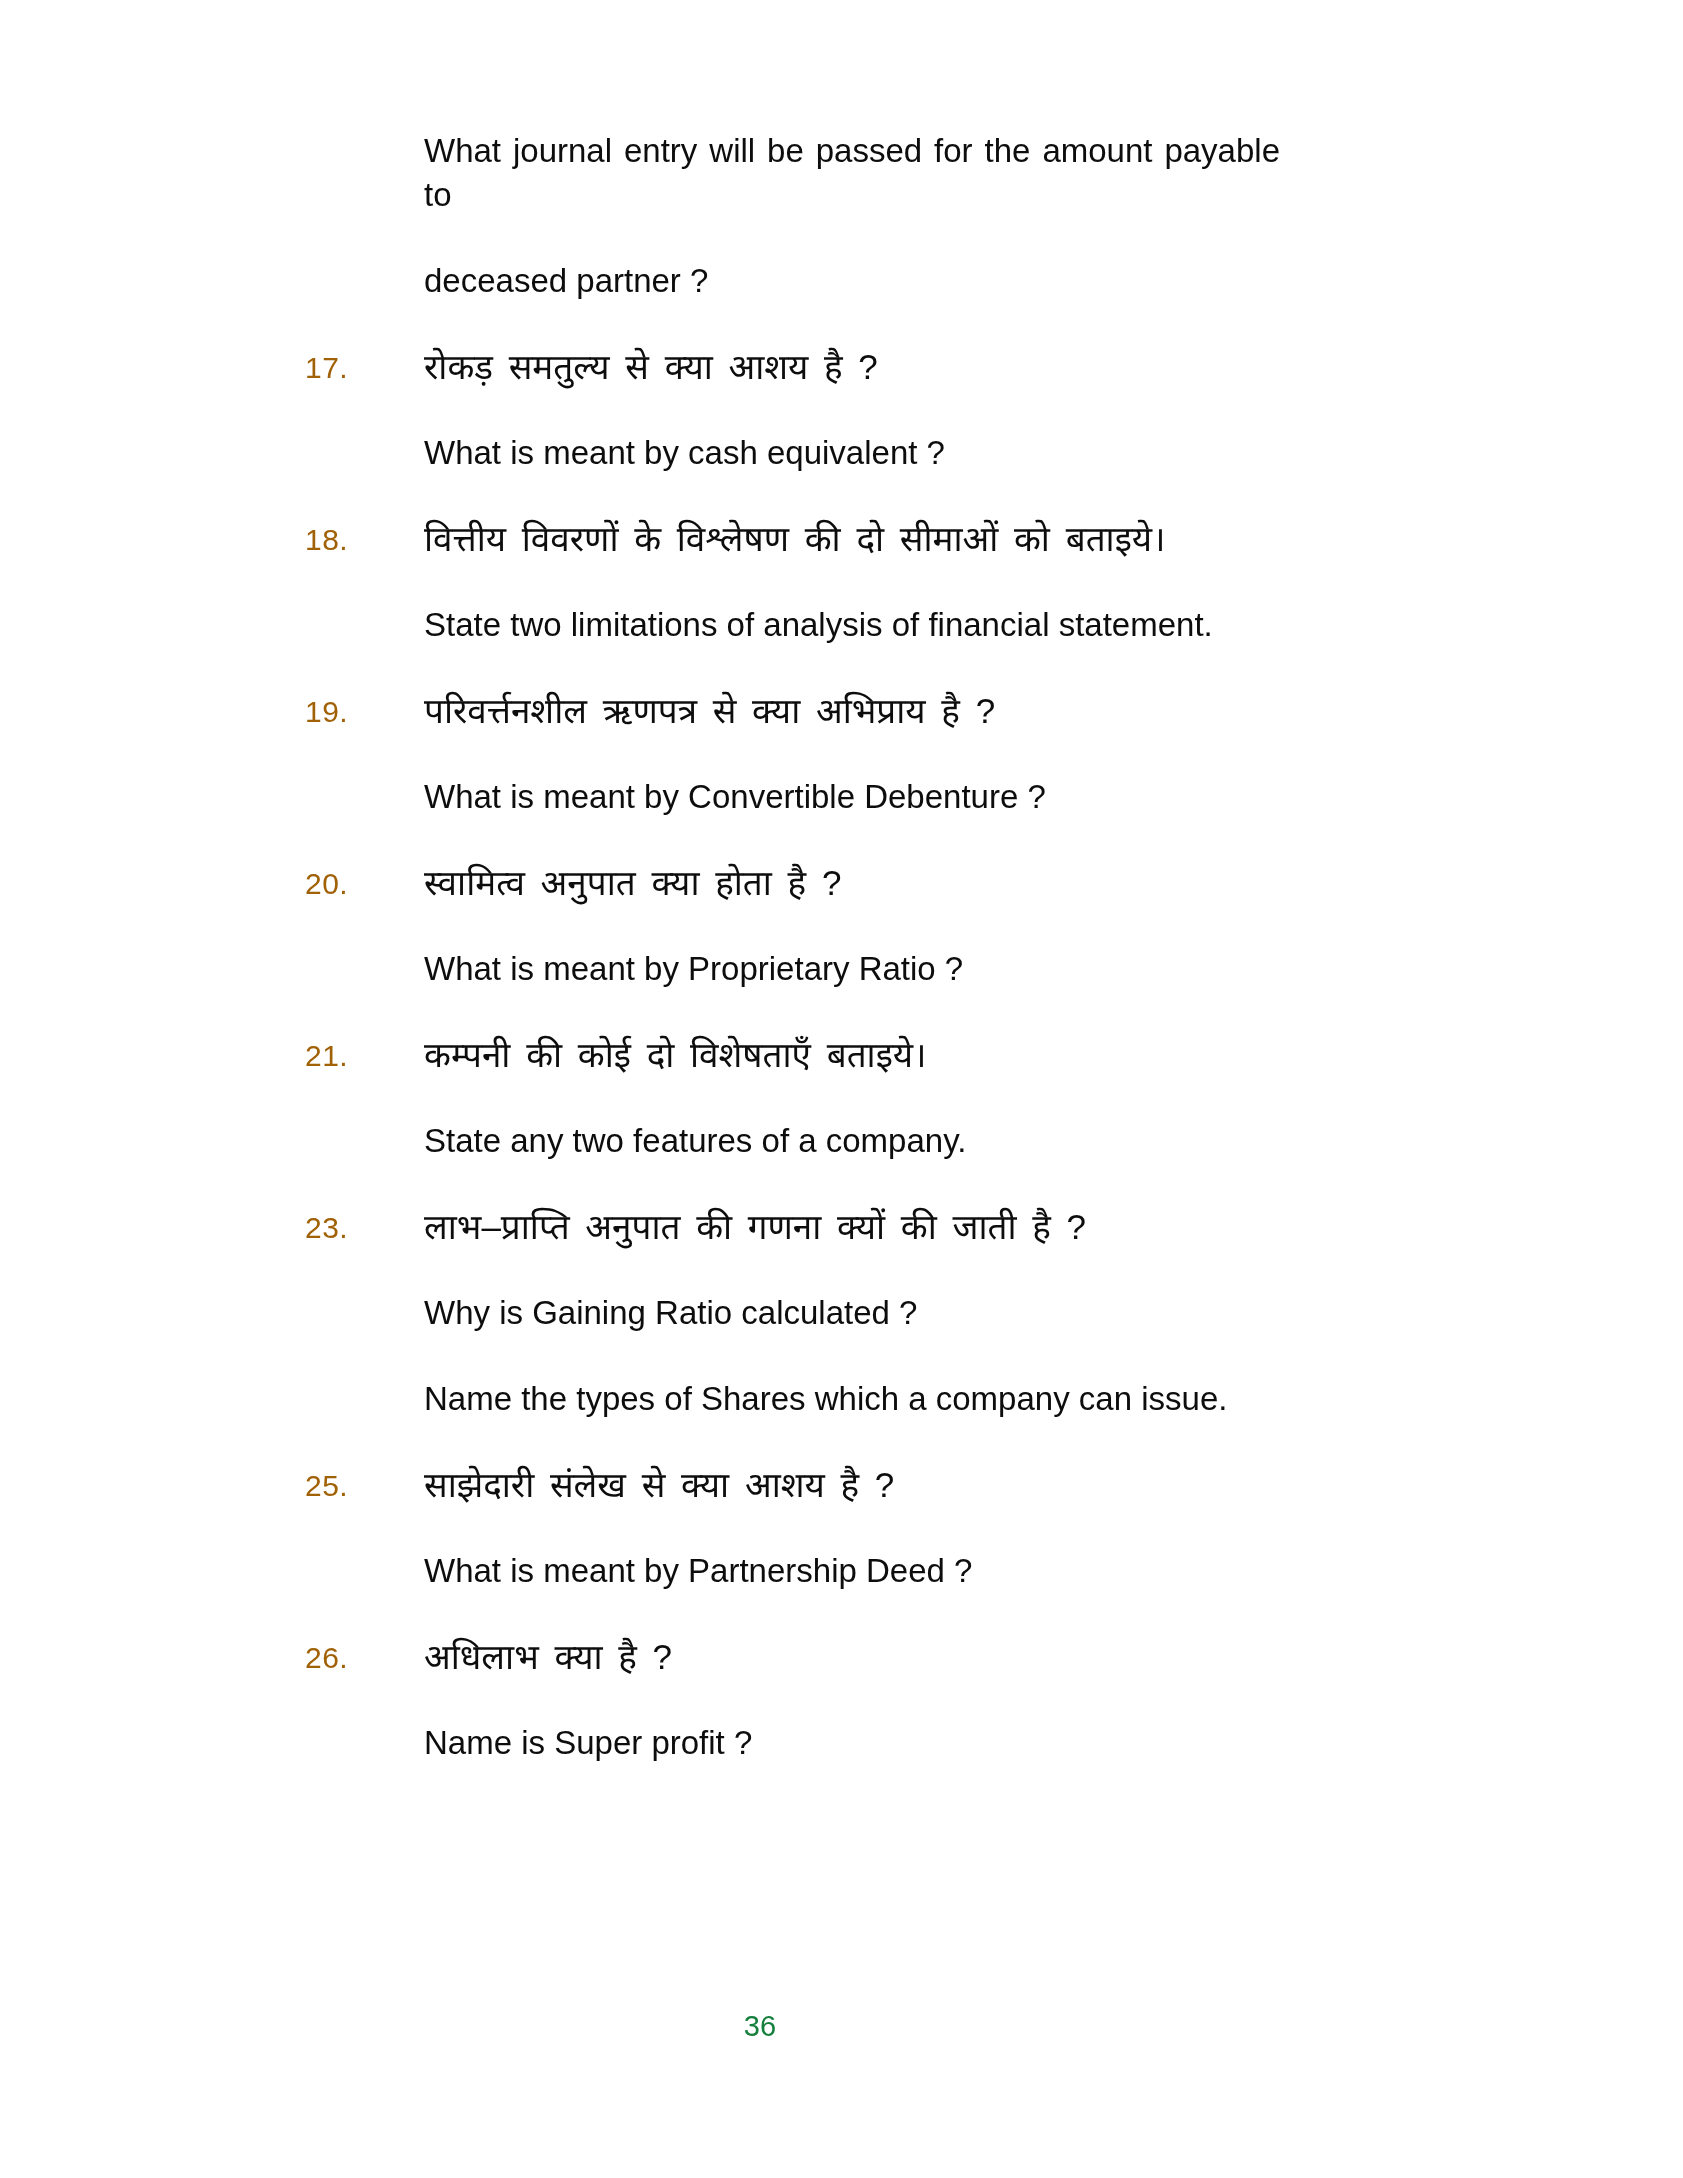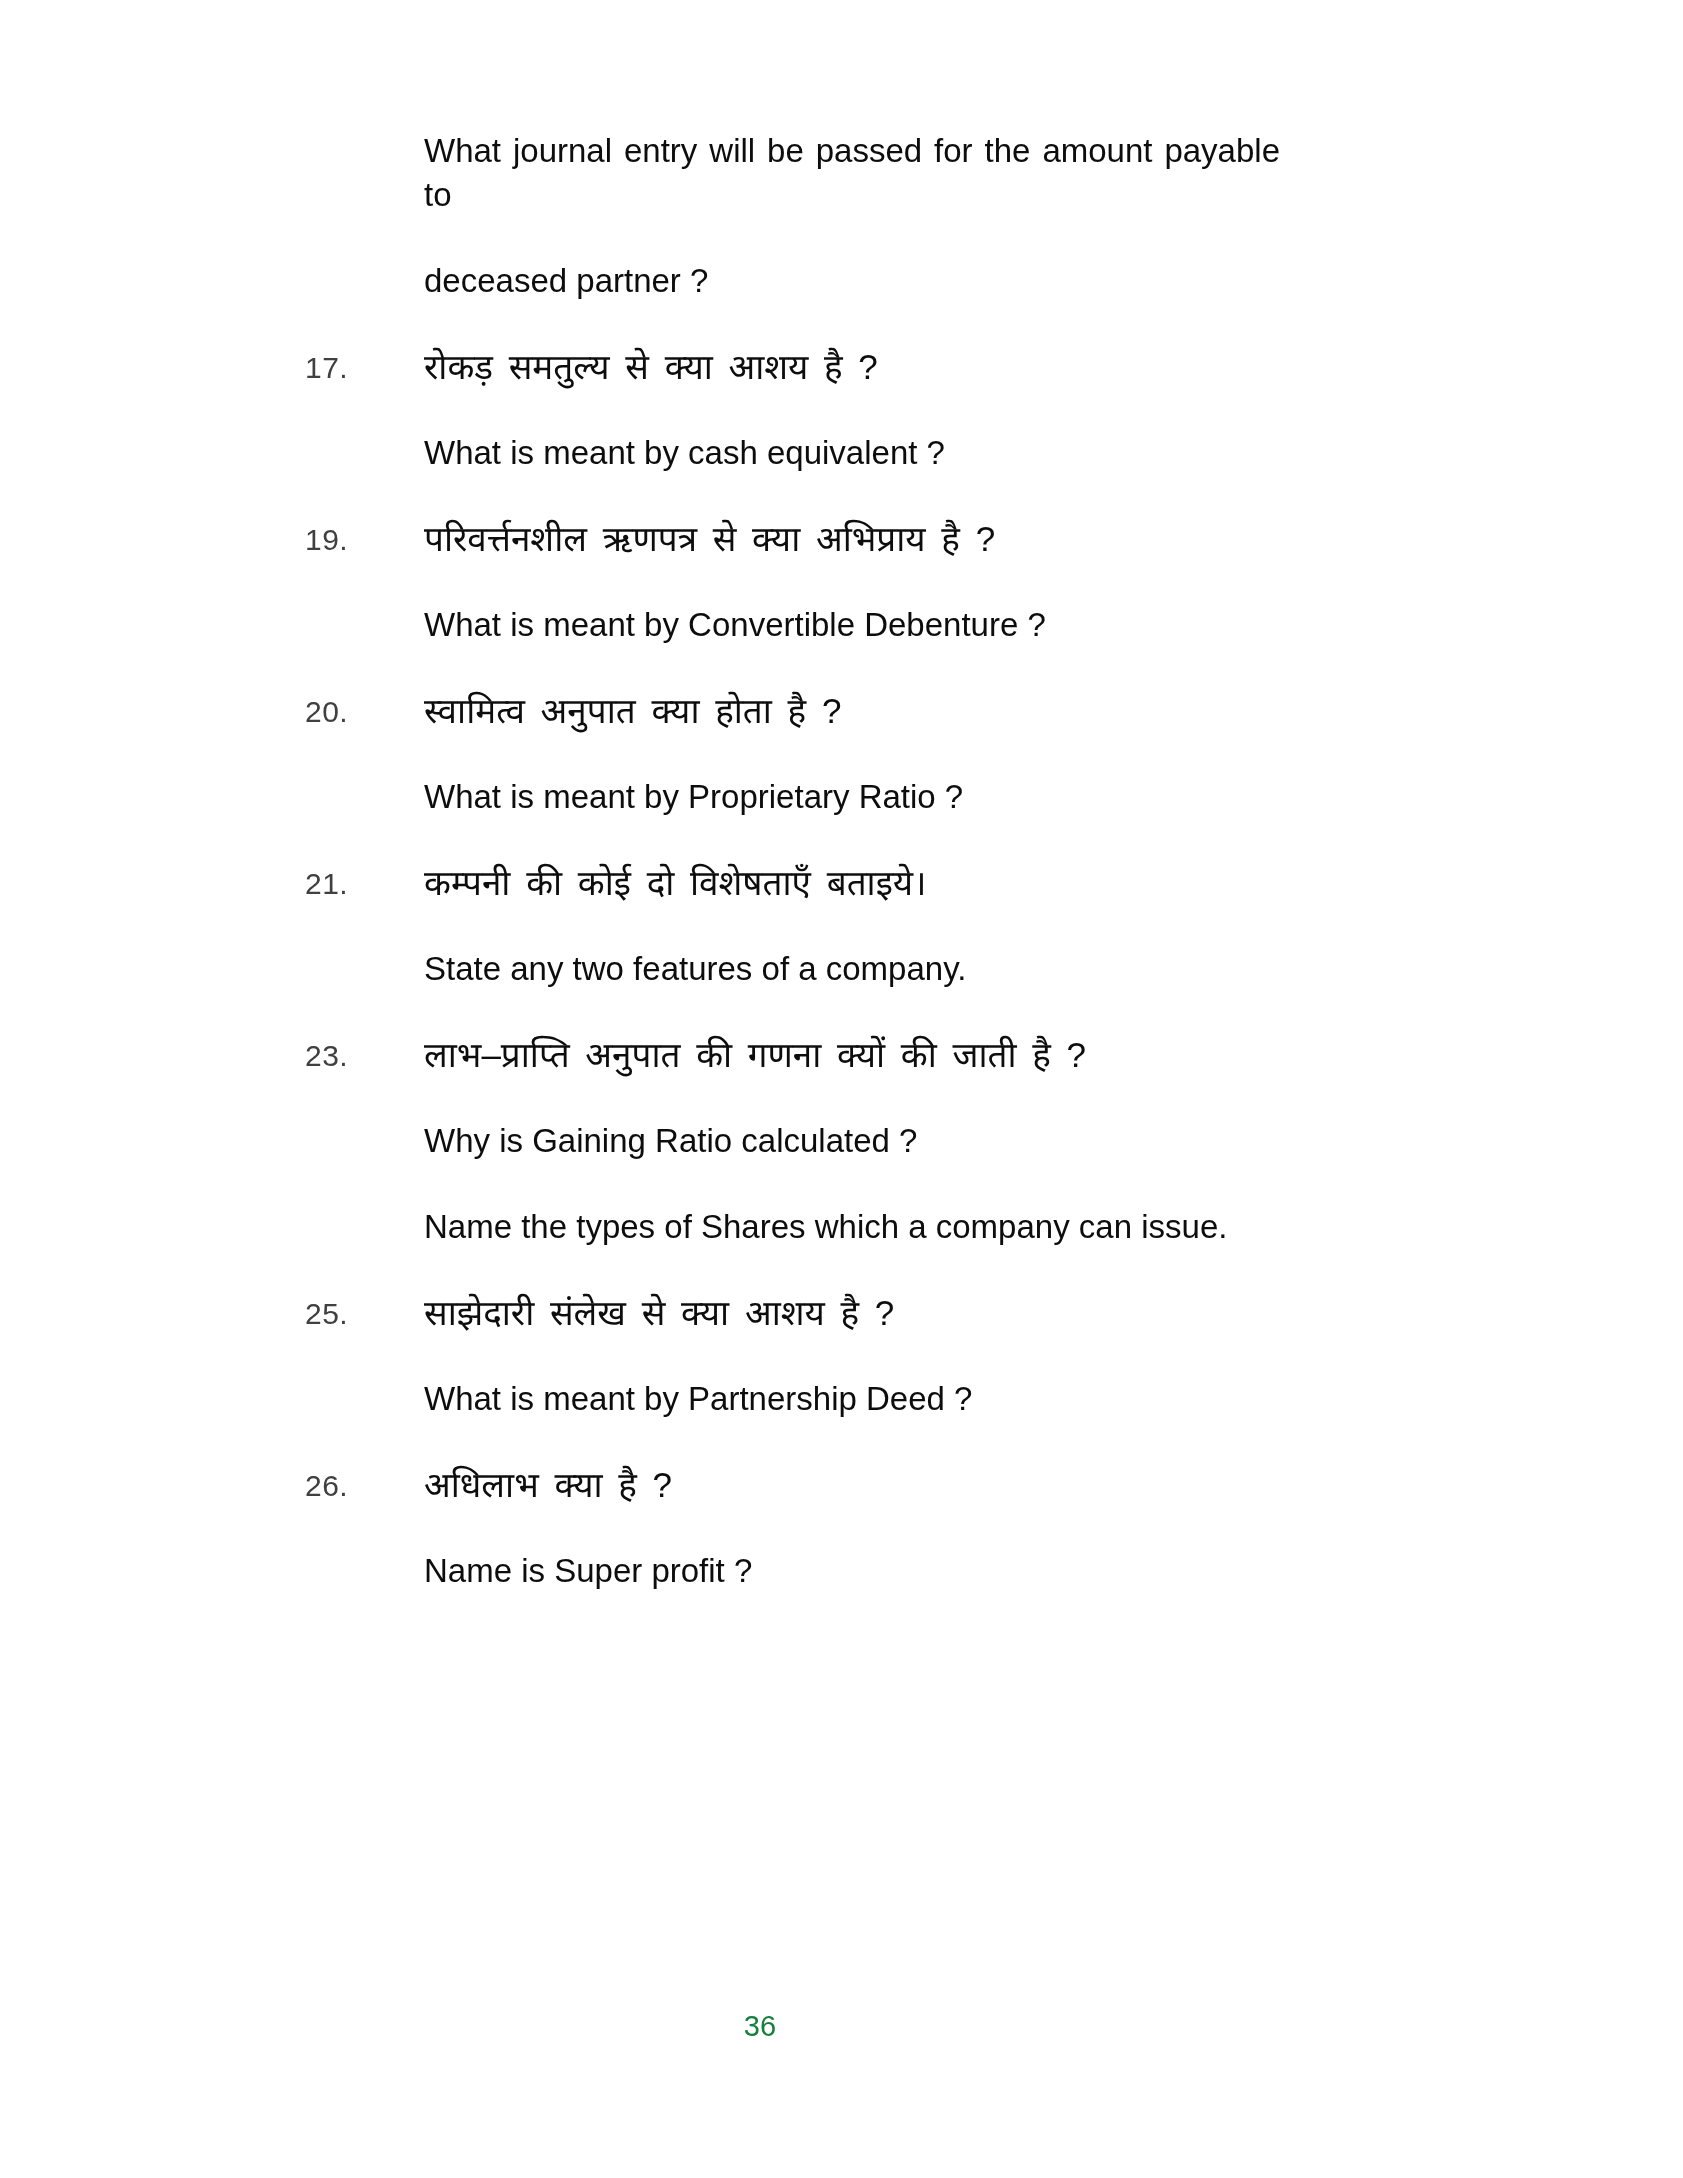--- a/index.html
+++ b/index.html
@@ -38,21 +38,21 @@
     text-align: justify;
     text-align-last: justify;
     text-justify: inter-word;
   }
   .q-num {
     position: absolute;
     left: -119px;
     top: 1px;
     font-size: 30px;
     letter-spacing: 0.5px;
-    color: #404040;
+    color: #a16207;
   }
   .page-number {
     position: absolute;
     top: 2010px;
     left: 0;
     width: 100%;
     text-align: center;
     text-indent: 54px;
     font-size: 29px;
     color: #15803d;
@@ -69,20 +69,29 @@
   <div class="q">
     <div class="line hin">
       <span class="q-num">17.</span>
       <span class="q-text-hi">रोकड़ समतुल्य से क्या आशय है ?</span>
     </div>
     <div class="line">
       <span class="q-text-en">What is meant by cash equivalent ?</span>
     </div>
   </div>
 
+  <div class="q">
+    <div class="line hin">
+      <span class="q-num">18.</span>
+      <span class="q-text-hi">वित्तीय विवरणों के विश्लेषण की दो सीमाओं को बताइये।</span>
+    </div>
+    <div class="line">
+      <span class="q-text-en">State two limitations of analysis of financial statement.</span>
+    </div>
+  </div>
 
   <div class="q">
     <div class="line hin">
       <span class="q-num">19.</span>
       <span class="q-text-hi">परिवर्त्तनशील ऋणपत्र से क्या अभिप्राय है ?</span>
     </div>
     <div class="line">
       <span class="q-text-en">What is meant by Convertible Debenture ?</span>
     </div>
   </div>

